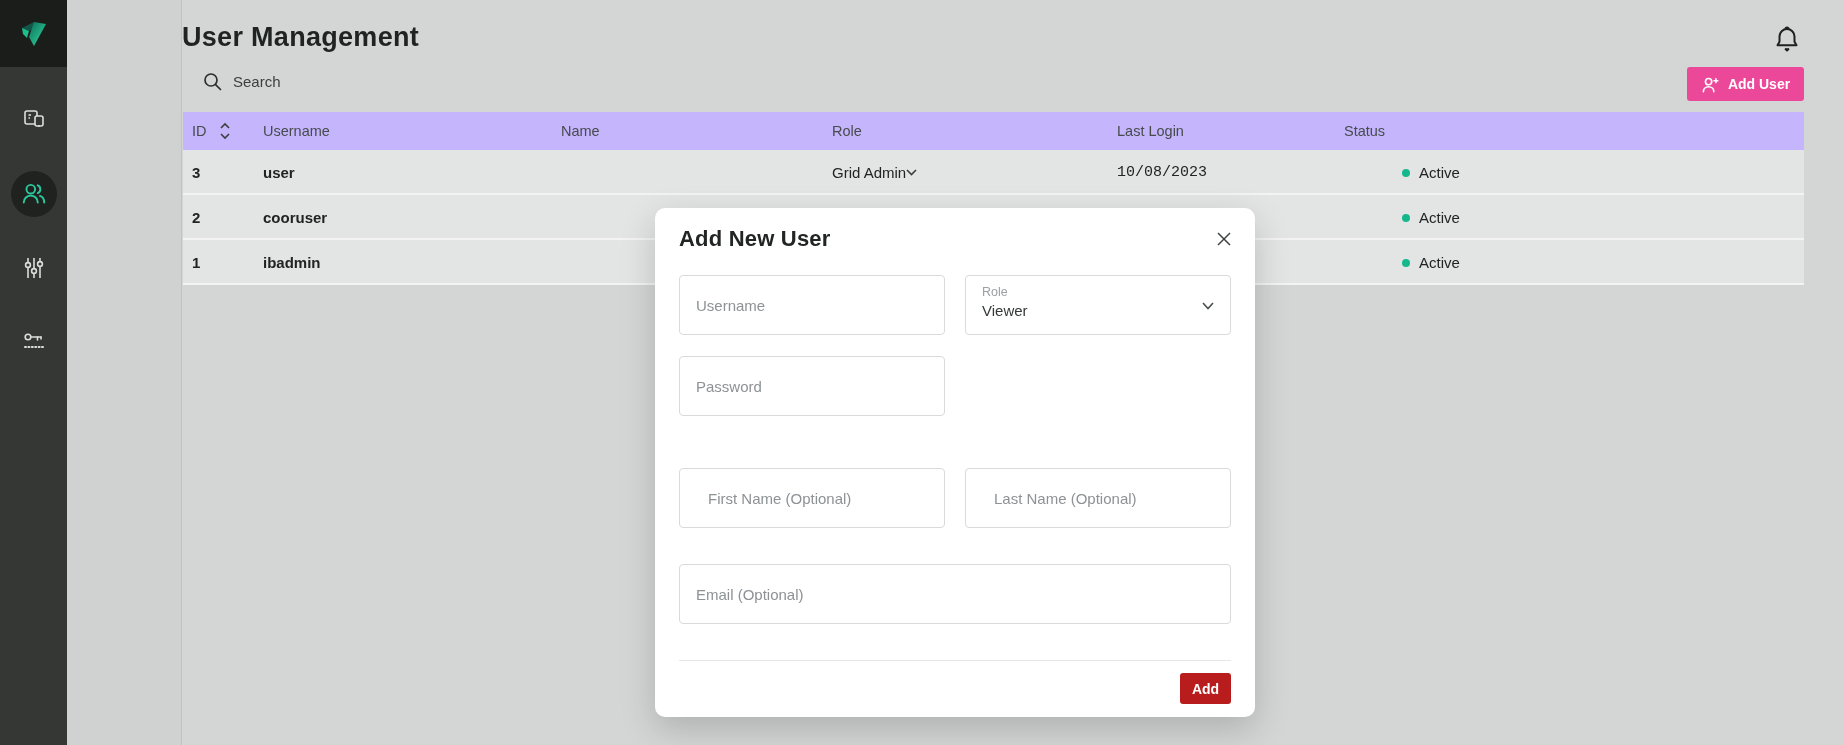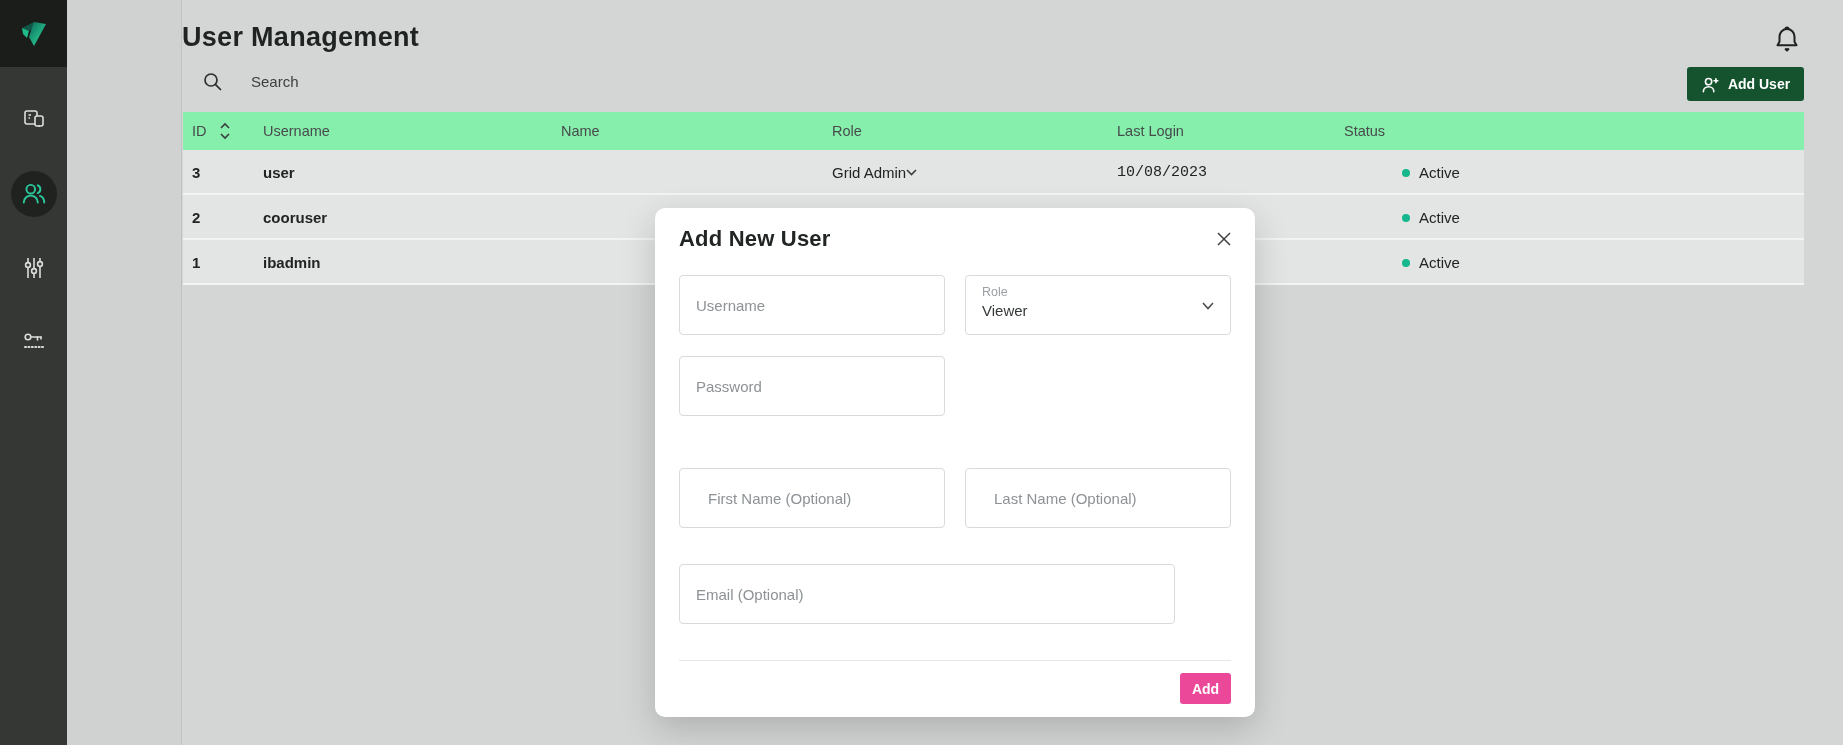--- a/index.html
+++ b/index.html
@@ -12,28 +12,28 @@
   .side-icons { display:flex; flex-direction:column; align-items:center; margin-top:30px; gap:28px; }
   .side-item { width:46px; height:46px; display:flex; align-items:center; justify-content:center; border-radius:50%; cursor:pointer; }
   .side-item.active { background:#1f221f; }
   .left-strip { position:absolute; left:67px; top:0; width:115px; height:745px; background:#d0d2d2; border-right:1px solid #c0c3c3; }
 
   
   .page-title { position:absolute; left:182px; top:22px; font-size:27px; font-weight:700; color:#1f2322; letter-spacing:0.3px; }
   .bell { position:absolute; left:1772px; top:24px; width:30px; height:30px; cursor:pointer; }
 
   
-  .search-wrap { position:absolute; left:202px; top:71px; display:flex; align-items:center; gap:28px; width:360px; }
+  .search-wrap { position:absolute; left:202px; top:71px; display:flex; align-items:center; gap:10px; width:360px; }
   .search-input { border:none; outline:none; background:transparent; font-size:15px; color:#2c302e; width:300px; font-family:"Liberation Sans", sans-serif; }
   .search-input::placeholder { color:#3b3f3d; opacity:1; }
-  .add-user-btn { position:absolute; left:1687px; top:67px; width:117px; height:34px; background:#14532d; border:none; border-radius:3px; color:#ffffff; font-size:14px; font-weight:700; display:flex; align-items:center; justify-content:center; gap:8px; cursor:pointer; font-family:"Liberation Sans", sans-serif; }
+  .add-user-btn { position:absolute; left:1687px; top:67px; width:117px; height:34px; background:#ec4899; border:none; border-radius:3px; color:#ffffff; font-size:14px; font-weight:700; display:flex; align-items:center; justify-content:center; gap:8px; cursor:pointer; font-family:"Liberation Sans", sans-serif; }
 
   
   .table { position:absolute; left:183px; top:112px; width:1621px; }
-  .t-header { position:relative; height:38px; background:#86efac; }
+  .t-header { position:relative; height:38px; background:#c4b5fd; }
   .t-header .hcell { position:absolute; top:0; height:38px; display:flex; align-items:center; font-size:14.5px; color:#474b4c; font-weight:400; }
   .t-row { position:relative; height:45px; background:#e3e5e4; border-bottom:2px solid #f2f3f2; }
   .t-row .cell { position:absolute; top:0; height:45px; display:flex; align-items:center; font-size:15px; color:#212423; }
   .c-id { left:9px; font-weight:700; }
   .c-sort { left:36px; top:9px; position:absolute; cursor:pointer; }
   .c-user { left:80px; font-weight:700; }
   .c-name { left:378px; }
   .c-role { left:649px; cursor:pointer; }
   .c-login { left:934px;font-family:Liberation Mono, monospace; }
   .c-status { left:1219px; gap:9px; }
@@ -41,27 +41,27 @@
 
   
   .modal { position:absolute; left:655px; top:208px; width:600px; height:509px; background:#ffffff; border-radius:10px; box-shadow:0 12px 35px rgba(0,0,0,0.18); z-index:10; }
   .modal-title { position:absolute; left:24px; top:18px; font-size:22px; font-weight:700; color:#212524; letter-spacing:0.2px; }
   .modal-close { position:absolute; right:20px; top:20px; width:22px; height:22px; cursor:pointer; display:flex; align-items:center; justify-content:center; }
   .f-input { position:absolute; height:60px; border:1px solid #d8dadb; border-radius:4px; background:#fff; font-size:15px; color:#2c302e; padding:0 16px; outline:none; font-family:"Liberation Sans", sans-serif; }
   .f-input::placeholder { color:#8d9295; opacity:1; }
   .col-l { left:24px; width:266px; }
   .col-r { left:310px; width:266px; }
   .row-a { top:67px; } .row-b { top:148px; } .row-c { top:260px;padding-left:28px; }
-  .row-d { top:356px; left:24px; width:496px; }
+  .row-d { top:356px; left:24px; width:552px; }
   .role-select { position:absolute; left:310px; top:67px; width:266px; height:60px; border:1px solid #d8dadb; border-radius:4px; background:#fff; padding:9px 16px; cursor:pointer; }
   .role-label { font-size:12.5px; color:#9aa0a3; }
   .role-value { font-size:15px; color:#33383б; color:#343938; margin-top:3px; }
   .role-chevron { position:absolute; right:16px; top:26px; }
   .modal-divider { position:absolute; left:24px; top:452px; width:552px; height:1px; background:#e5e7e8; }
-  .modal-add-btn { position:absolute; left:525px; top:465px; width:51px; height:31px; background:#ec4899; color:#ffffff; border:none; border-radius:3px; font-size:14px; font-weight:700; cursor:not-allowed; font-family:"Liberation Sans", sans-serif; }
+  .modal-add-btn { position:absolute; left:525px; top:465px; width:51px; height:31px; background:#b91c1c; color:#ffffff; border:none; border-radius:3px; font-size:14px; font-weight:700; cursor:not-allowed; font-family:"Liberation Sans", sans-serif; }
 </style>
 </head>
 <body>
 
 <div class="left-strip"></div>
 <div class="sidebar">
   <div class="logo-block">
     <svg width="40" height="40" viewBox="0 0 40 40">
       <defs>
         <linearGradient id="lg" x1="0" y1="0" x2="1" y2="1">

